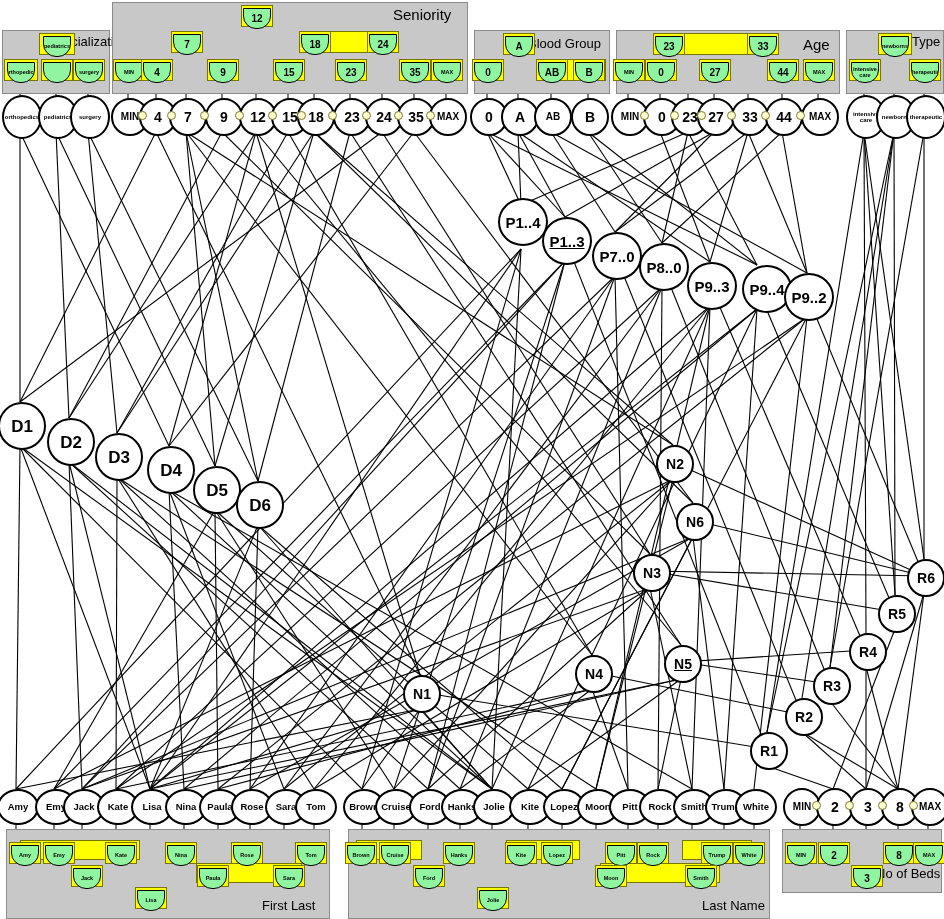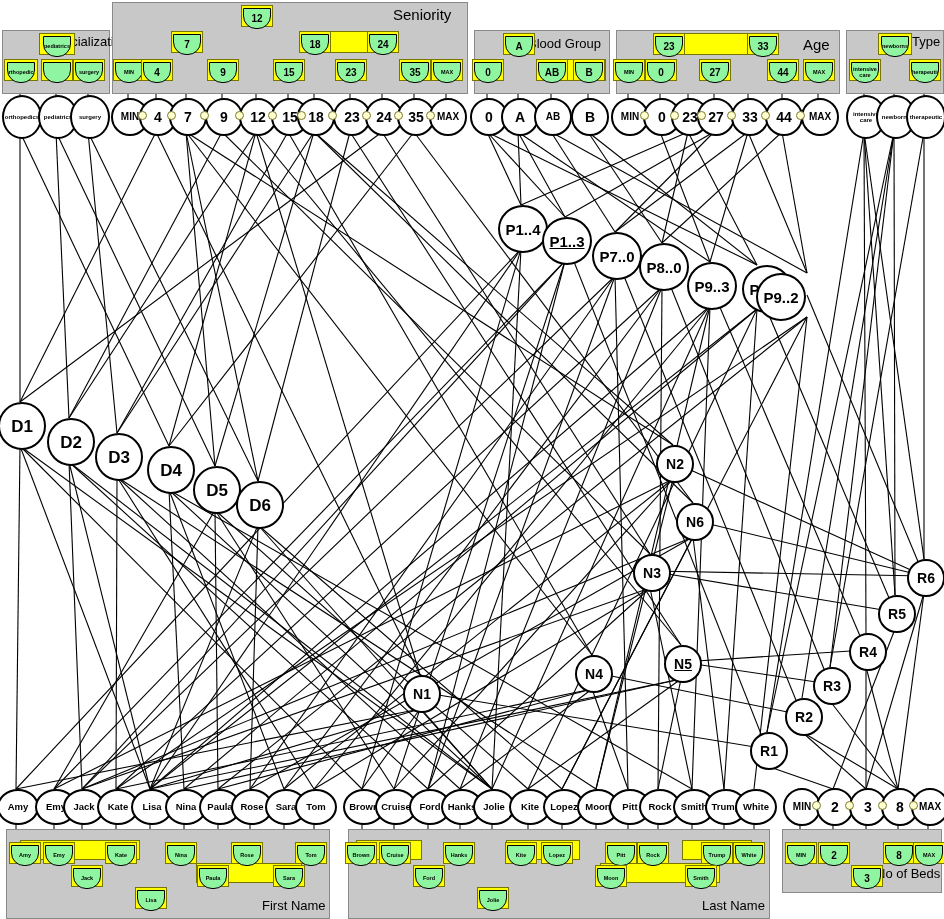--- a/index.html
+++ b/index.html
@@ -345,21 +345,21 @@
 <div class="panel" style="left:474px;top:30px;width:134px;height:62px;"></div>
 <div class="panel-title small" style="left:528px;top:36px;">Blood Group</div>
 
 <div class="panel" style="left:616px;top:30px;width:222px;height:62px;"></div>
 <div class="panel-title" style="left:803px;top:36px;">Age</div>
 
 <div class="panel" style="left:846px;top:30px;width:96px;height:62px;"></div>
 <div class="panel-title small" style="left:912px;top:34px;">Type</div>
 
 <div class="panel" style="left:6px;top:829px;width:322px;height:88px;"></div>
-<div class="panel-title small" style="left:262px;top:898px;">First Name</div>
+<div class="panel-title small" style="left:262px;top:898px;">First Last</div>
 
 <div class="panel" style="left:348px;top:829px;width:420px;height:88px;"></div>
 <div class="panel-title small" style="left:702px;top:898px;text-align:center;">Last Name</div>
 
 <div class="panel" style="left:782px;top:829px;width:158px;height:62px;"></div>
 <div class="panel-title small" style="left:876px;top:866px;">No of Beds</div>
 
 <div class="cbox" style="left: 39px; top: 33px; width: 34px; height: 20px;"></div>
     <div class="shield tiny" style="left: 43px; top: 36px;">pediatrics</div>
     <div class="cbox" style="left: 4px; top: 59px; width: 32px; height: 20px;"></div>
@@ -558,27 +558,27 @@
     <div class="conn" style="left: 812px; top: 800.5px;"></div>
     <div class="conn" style="left: 845px; top: 800.5px;"></div>
     <div class="conn" style="left: 877.5px; top: 800.5px;"></div>
     <div class="conn" style="left: 908.5px; top: 800.5px;"></div>
     <div class="onode big" style="left: -2px; top: 402px;">D1</div>
     <div class="onode big" style="left: 47px; top: 418px;">D2</div>
     <div class="onode big" style="left: 95px; top: 433px;">D3</div>
     <div class="onode big" style="left: 147px; top: 446px;">D4</div>
     <div class="onode big" style="left: 193px; top: 466px;">D5</div>
     <div class="onode big" style="left: 236px; top: 481px;">D6</div>
-    <div class="onode pid" style="left: 498px; top: 205px;">P1..4</div>
+    <div class="onode pid" style="left: 498px; top: 198px;">P1..4</div>
     <div class="onode pid" style="left: 542px; top: 217px; text-decoration: underline;">P1..3</div>
     <div class="onode pid" style="left: 592px; top: 232px;">P7..0</div>
     <div class="onode pid" style="left: 639px; top: 243px;">P8..0</div>
     <div class="onode pid" style="left: 687px; top: 262px;">P9..3</div>
     <div class="onode pid" style="left: 734px; top: 265px; margin-left: 8px;">P9..4</div>
-    <div class="onode pid" style="left: 756px; top: 273px;">P9..2</div>
+    <div class="onode pid" style="left: 784px; top: 273px;">P9..2</div>
     <div class="onode mid" style="left: 403px; top: 675px;">N1</div>
     <div class="onode mid" style="left: 656px; top: 445px;">N2</div>
     <div class="onode mid" style="left: 633px; top: 554px;">N3</div>
     <div class="onode mid" style="left: 575px; top: 655px;">N4</div>
     <div class="onode mid" style="left: 664px; top: 645px; text-decoration: underline;">N5</div>
     <div class="onode mid" style="left: 676px; top: 503px;">N6</div>
     <div class="onode mid" style="left: 750px; top: 732px;">R1</div>
     <div class="onode mid" style="left: 785px; top: 698px;">R2</div>
     <div class="onode mid" style="left: 813px; top: 667px;">R3</div>
     <div class="onode mid" style="left: 849px; top: 633px;">R4</div>

